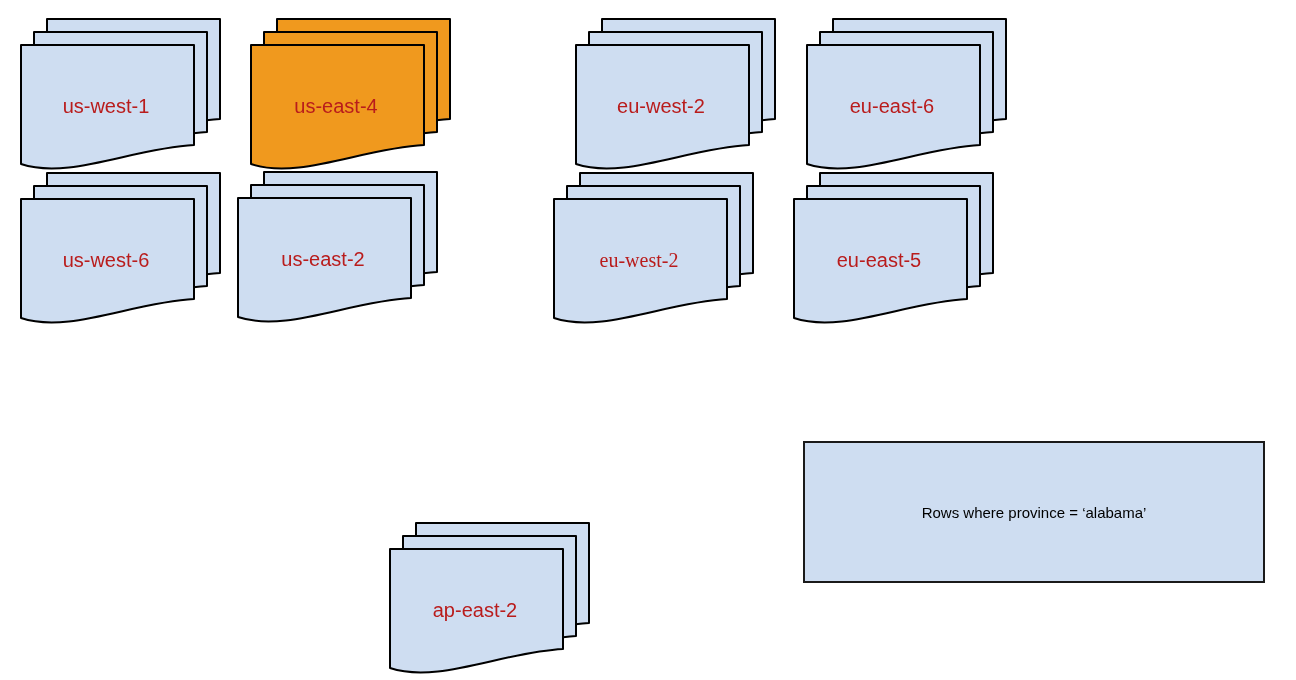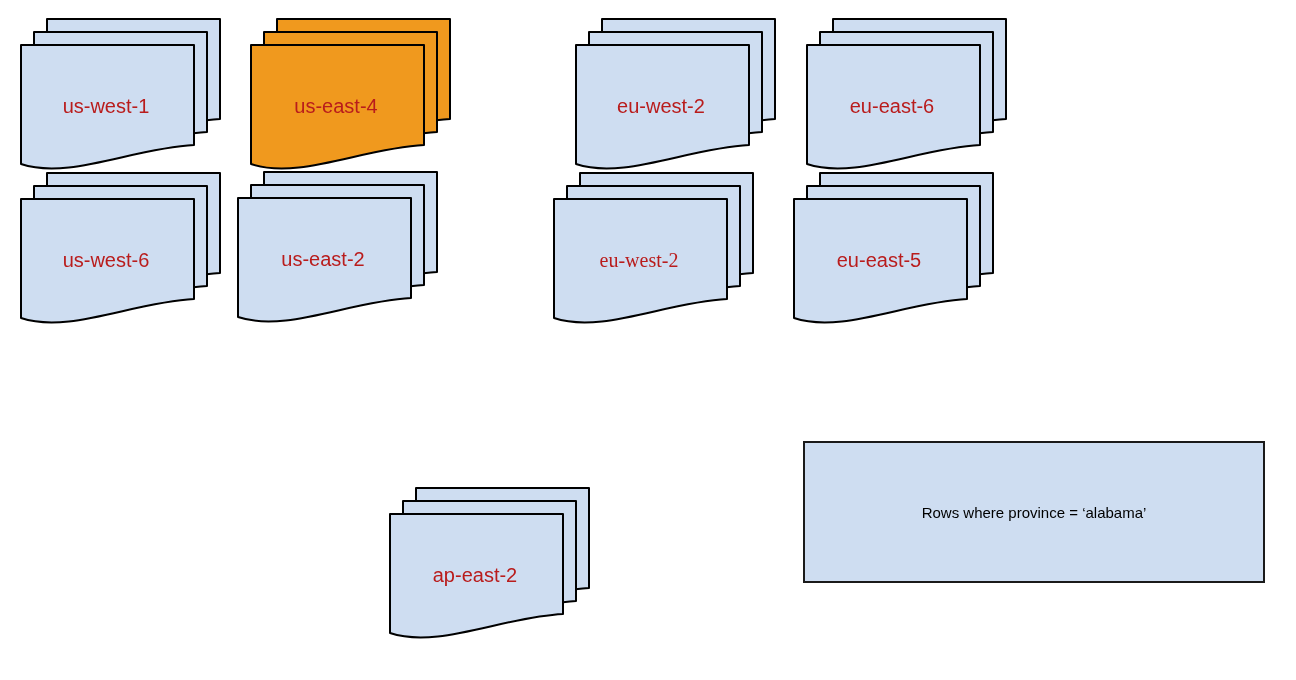--- a/index.html
+++ b/index.html
@@ -126,21 +126,21 @@
   <div class="stack" style="left:792px;top:171px;" data-state="normal">
     <svg width="206" height="160" viewBox="-2 -2 206 160">
       <path d="M 0 0 L 173 0 L 173 100 C 112 103 48 135 0 119 Z" transform="translate(26,0)"></path>
       <path d="M 0 0 L 173 0 L 173 100 C 112 103 48 135 0 119 Z" transform="translate(13,13)"></path>
       <path d="M 0 0 L 173 0 L 173 100 C 112 103 48 135 0 119 Z" transform="translate(0,26)"></path>
     </svg>
     <span class="label">eu-east-5</span>
   </div>
 
 
-  <div class="stack" style="left:388px;top:486px;" data-state="normal">
+  <div class="stack" style="left:388px;top:521px;" data-state="normal">
     <svg width="206" height="160" viewBox="-2 -2 206 160">
       <path d="M 0 0 L 173 0 L 173 100 C 112 103 48 135 0 119 Z" transform="translate(26,0)"></path>
       <path d="M 0 0 L 173 0 L 173 100 C 112 103 48 135 0 119 Z" transform="translate(13,13)"></path>
       <path d="M 0 0 L 173 0 L 173 100 C 112 103 48 135 0 119 Z" transform="translate(0,26)"></path>
     </svg>
     <span class="label">ap-east-2</span>
   </div>
 
   <div class="legend">
     <div class="legend-row" data-state="blue">

